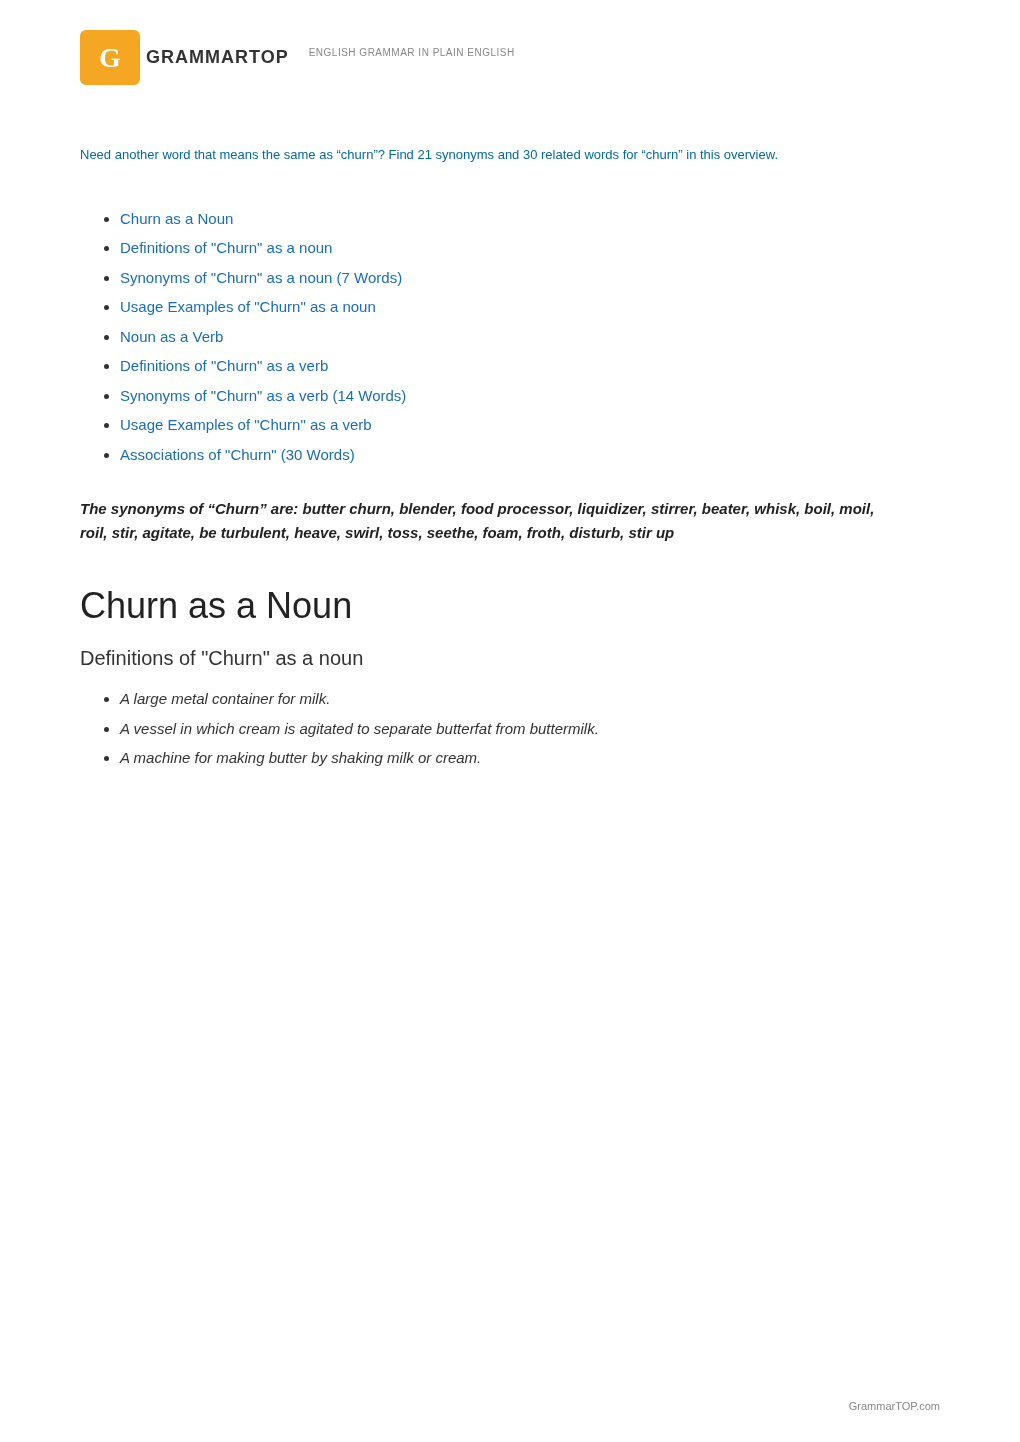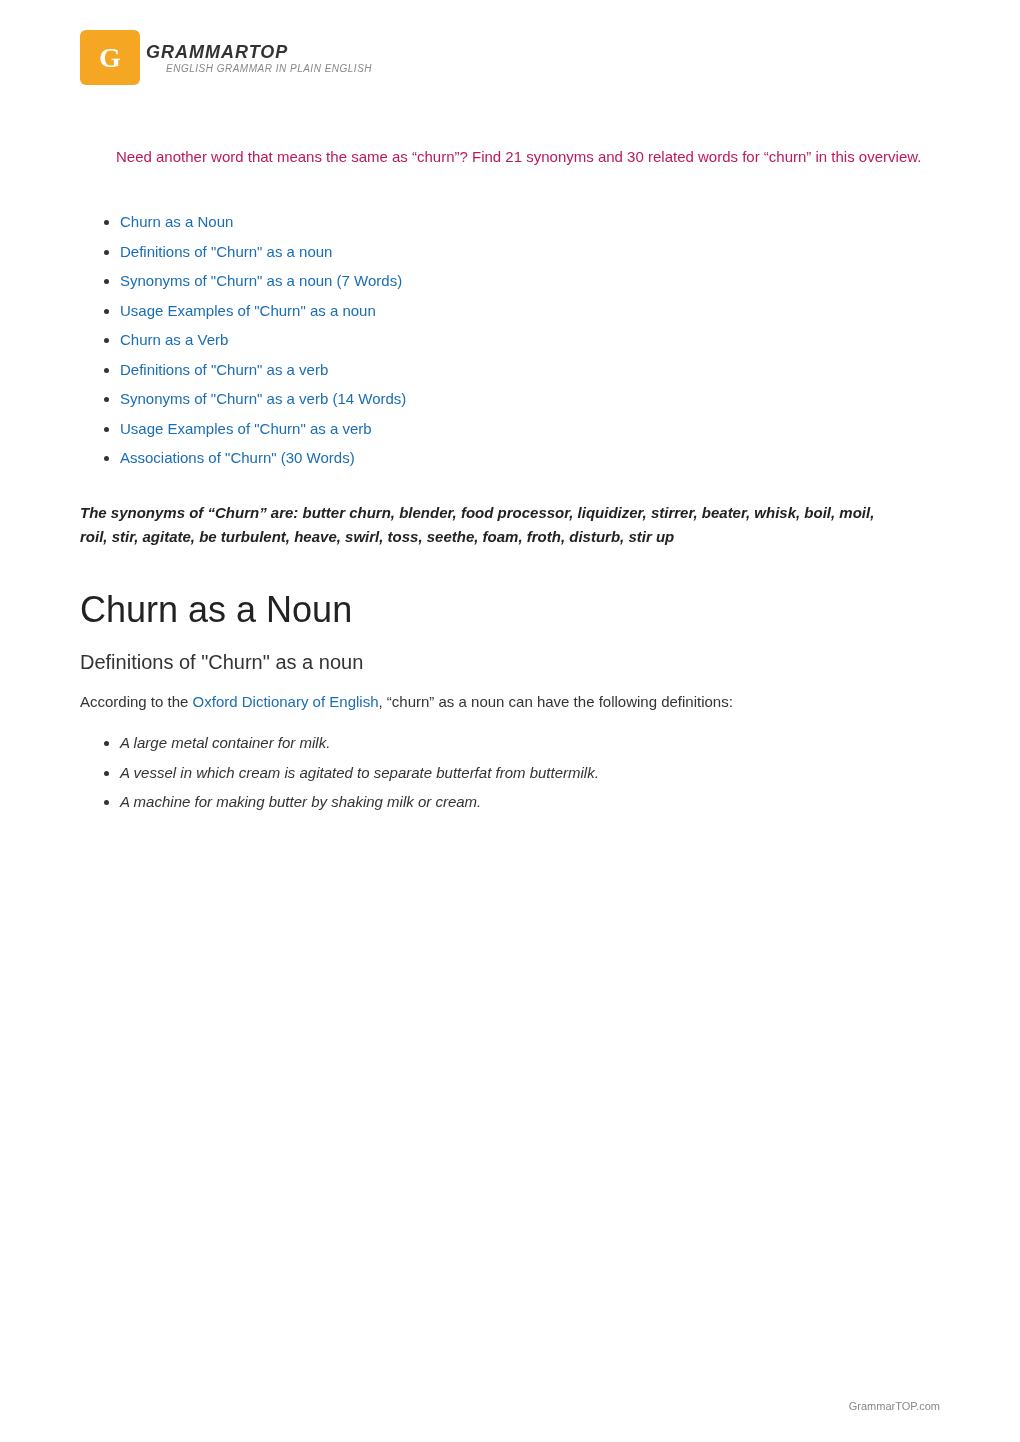--- a/index.html
+++ b/index.html
@@ -42,48 +42,46 @@
 
     .logo-g {
       color: white;
       font-size: 28px;
       font-weight: 900;
       font-family: Georgia, serif;
     }
 
     .logo-text-area {
       display: flex;
-      flex-direction: column;
-      font-style: italic;
+      flex-direction: row;
     }
 
     .logo-grammartop {
       font-size: 18px;
       font-weight: 900;
       color: #333;
       letter-spacing: 1px;
       font-family: Arial, sans-serif;
     }
 
     .logo-tagline {
       font-size: 10px;
       color: #888;
       letter-spacing: 0.5px;
       text-transform: uppercase;
       padding-left: 20px;
     }
 
     
     .intro-text {
-      font-size: 15px;
+      font-size: 13px;
       line-height: 1.6;
-      color: #be185d;
+      color: #0369a1;
       margin-bottom: 40px;
       max-width: 820px;
-      margin-left: 36px;
     }
 
     
     .toc-section {
       margin-bottom: 30px;
     }
 
     .toc-label {
       font-size: 15px;
       color: #333;
@@ -188,35 +186,34 @@
 
   <p class="intro-text">Need another word that means the same as “churn”? Find 21 synonyms and 30 related words for “churn” in this overview.</p>
 
   <div class="toc-section">
     <ul class="toc-list">
 
     <li><a href="#noun">Churn as a Noun</a></li>
         <li><a href="#noun-def">Definitions of "Churn" as a noun</a></li>
         <li><a href="#noun-syn">Synonyms of "Churn" as a noun (7 Words)</a></li>
         <li><a href="#noun-usage">Usage Examples of "Churn" as a noun</a></li>
-        <li><a href="#verb">Churn as a Verb</a></li>
+        <li><a href="#verb">Noun as a Verb</a></li>
         <li><a href="#verb-def">Definitions of "Churn" as a verb</a></li>
         <li><a href="#verb-syn">Synonyms of "Churn" as a verb (14 Words)</a></li>
         <li><a href="#verb-usage">Usage Examples of "Churn" as a verb</a></li>
         <li><a href="#assoc">Associations of "Churn" (30 Words)</a></li>
       </ul>
   </div>
 
   <p class="synonyms-bold">The synonyms of “Churn” are: butter churn, blender, food processor, liquidizer, stirrer, beater, whisk, boil, moil, roil, stir, agitate, be turbulent, heave, swirl, toss, seethe, foam, froth, disturb, stir up</p>
 
   <h1 class="section-h1">Churn as a Noun</h1>
 
   <h2 class="section-h2">Definitions of "Churn" as a noun</h2>
 
-  <p class="definition-text"><span>According to the </span><a href="#" style="color: rgb(26, 109, 181); text-decoration: none;">Oxford Dictionary of English</a><span>, “churn” as a noun can have the following definitions:</span></p>
 
   <ul class="def-list">
 
   <li>A large metal container for milk.</li>
       <li>A vessel in which cream is agitated to separate butterfat from buttermilk.</li>
       <li>A machine for making butter by shaking milk or cream.</li>
     </ul>
 
 </div>
 

